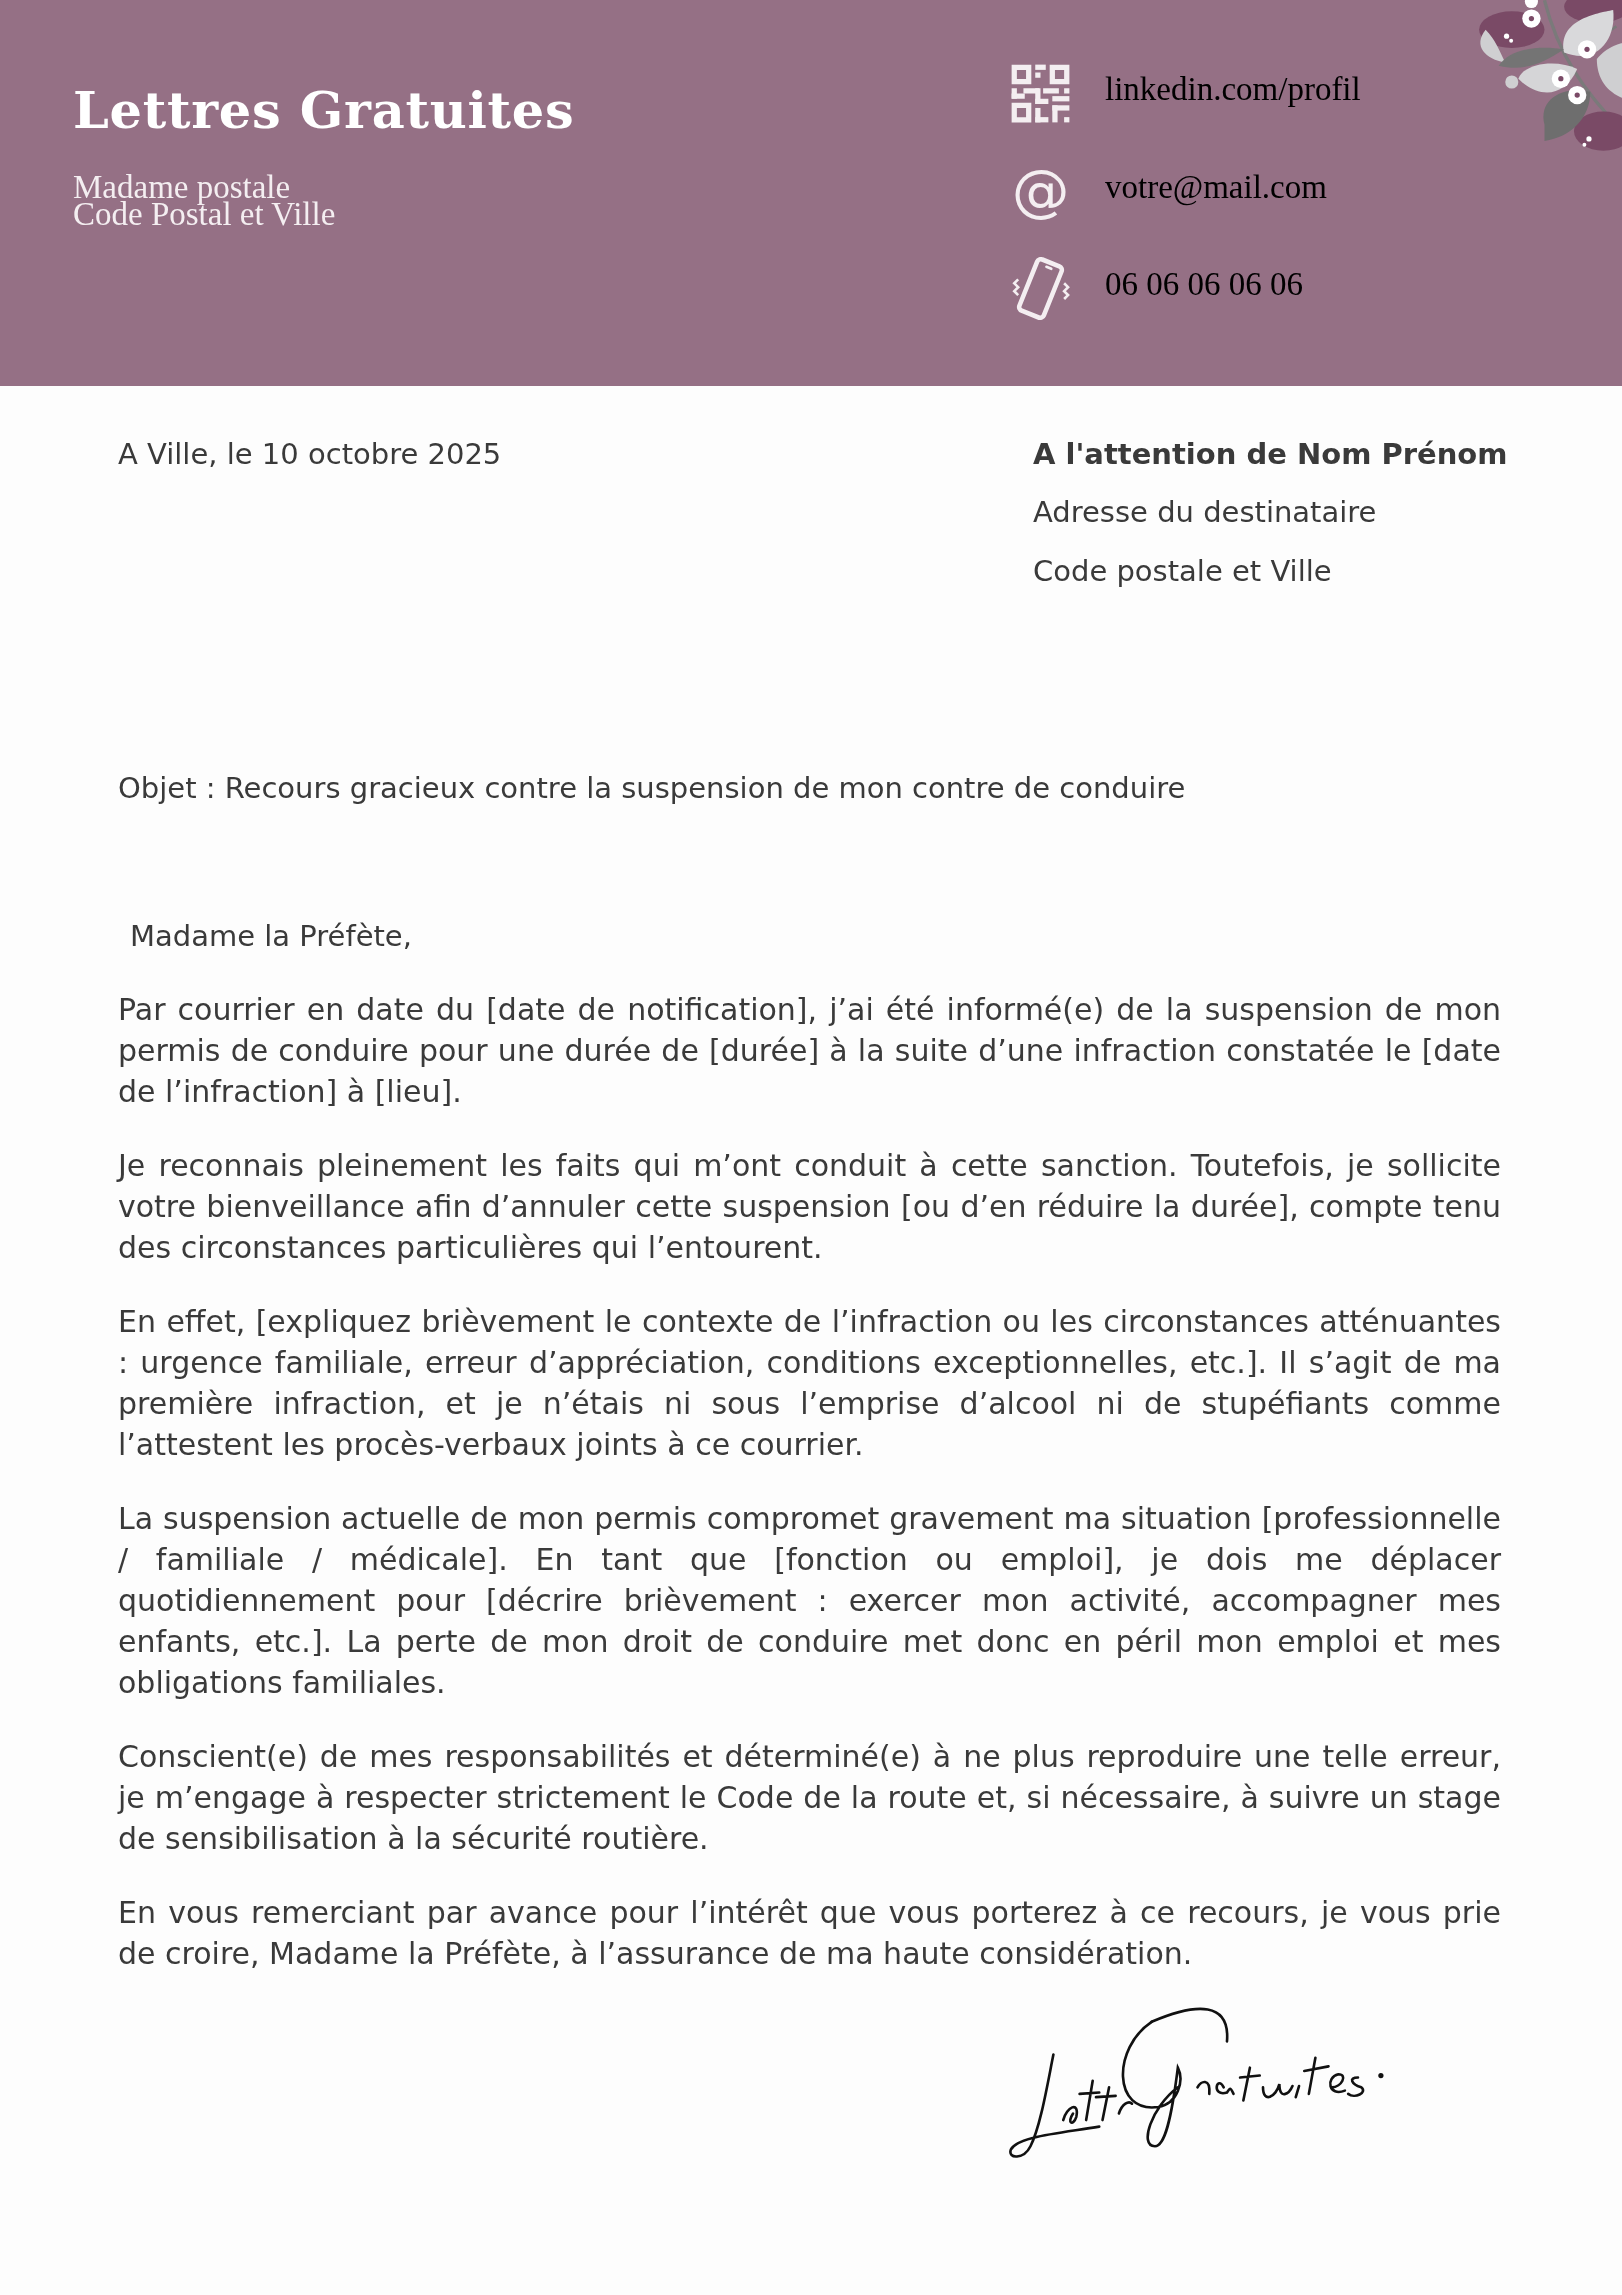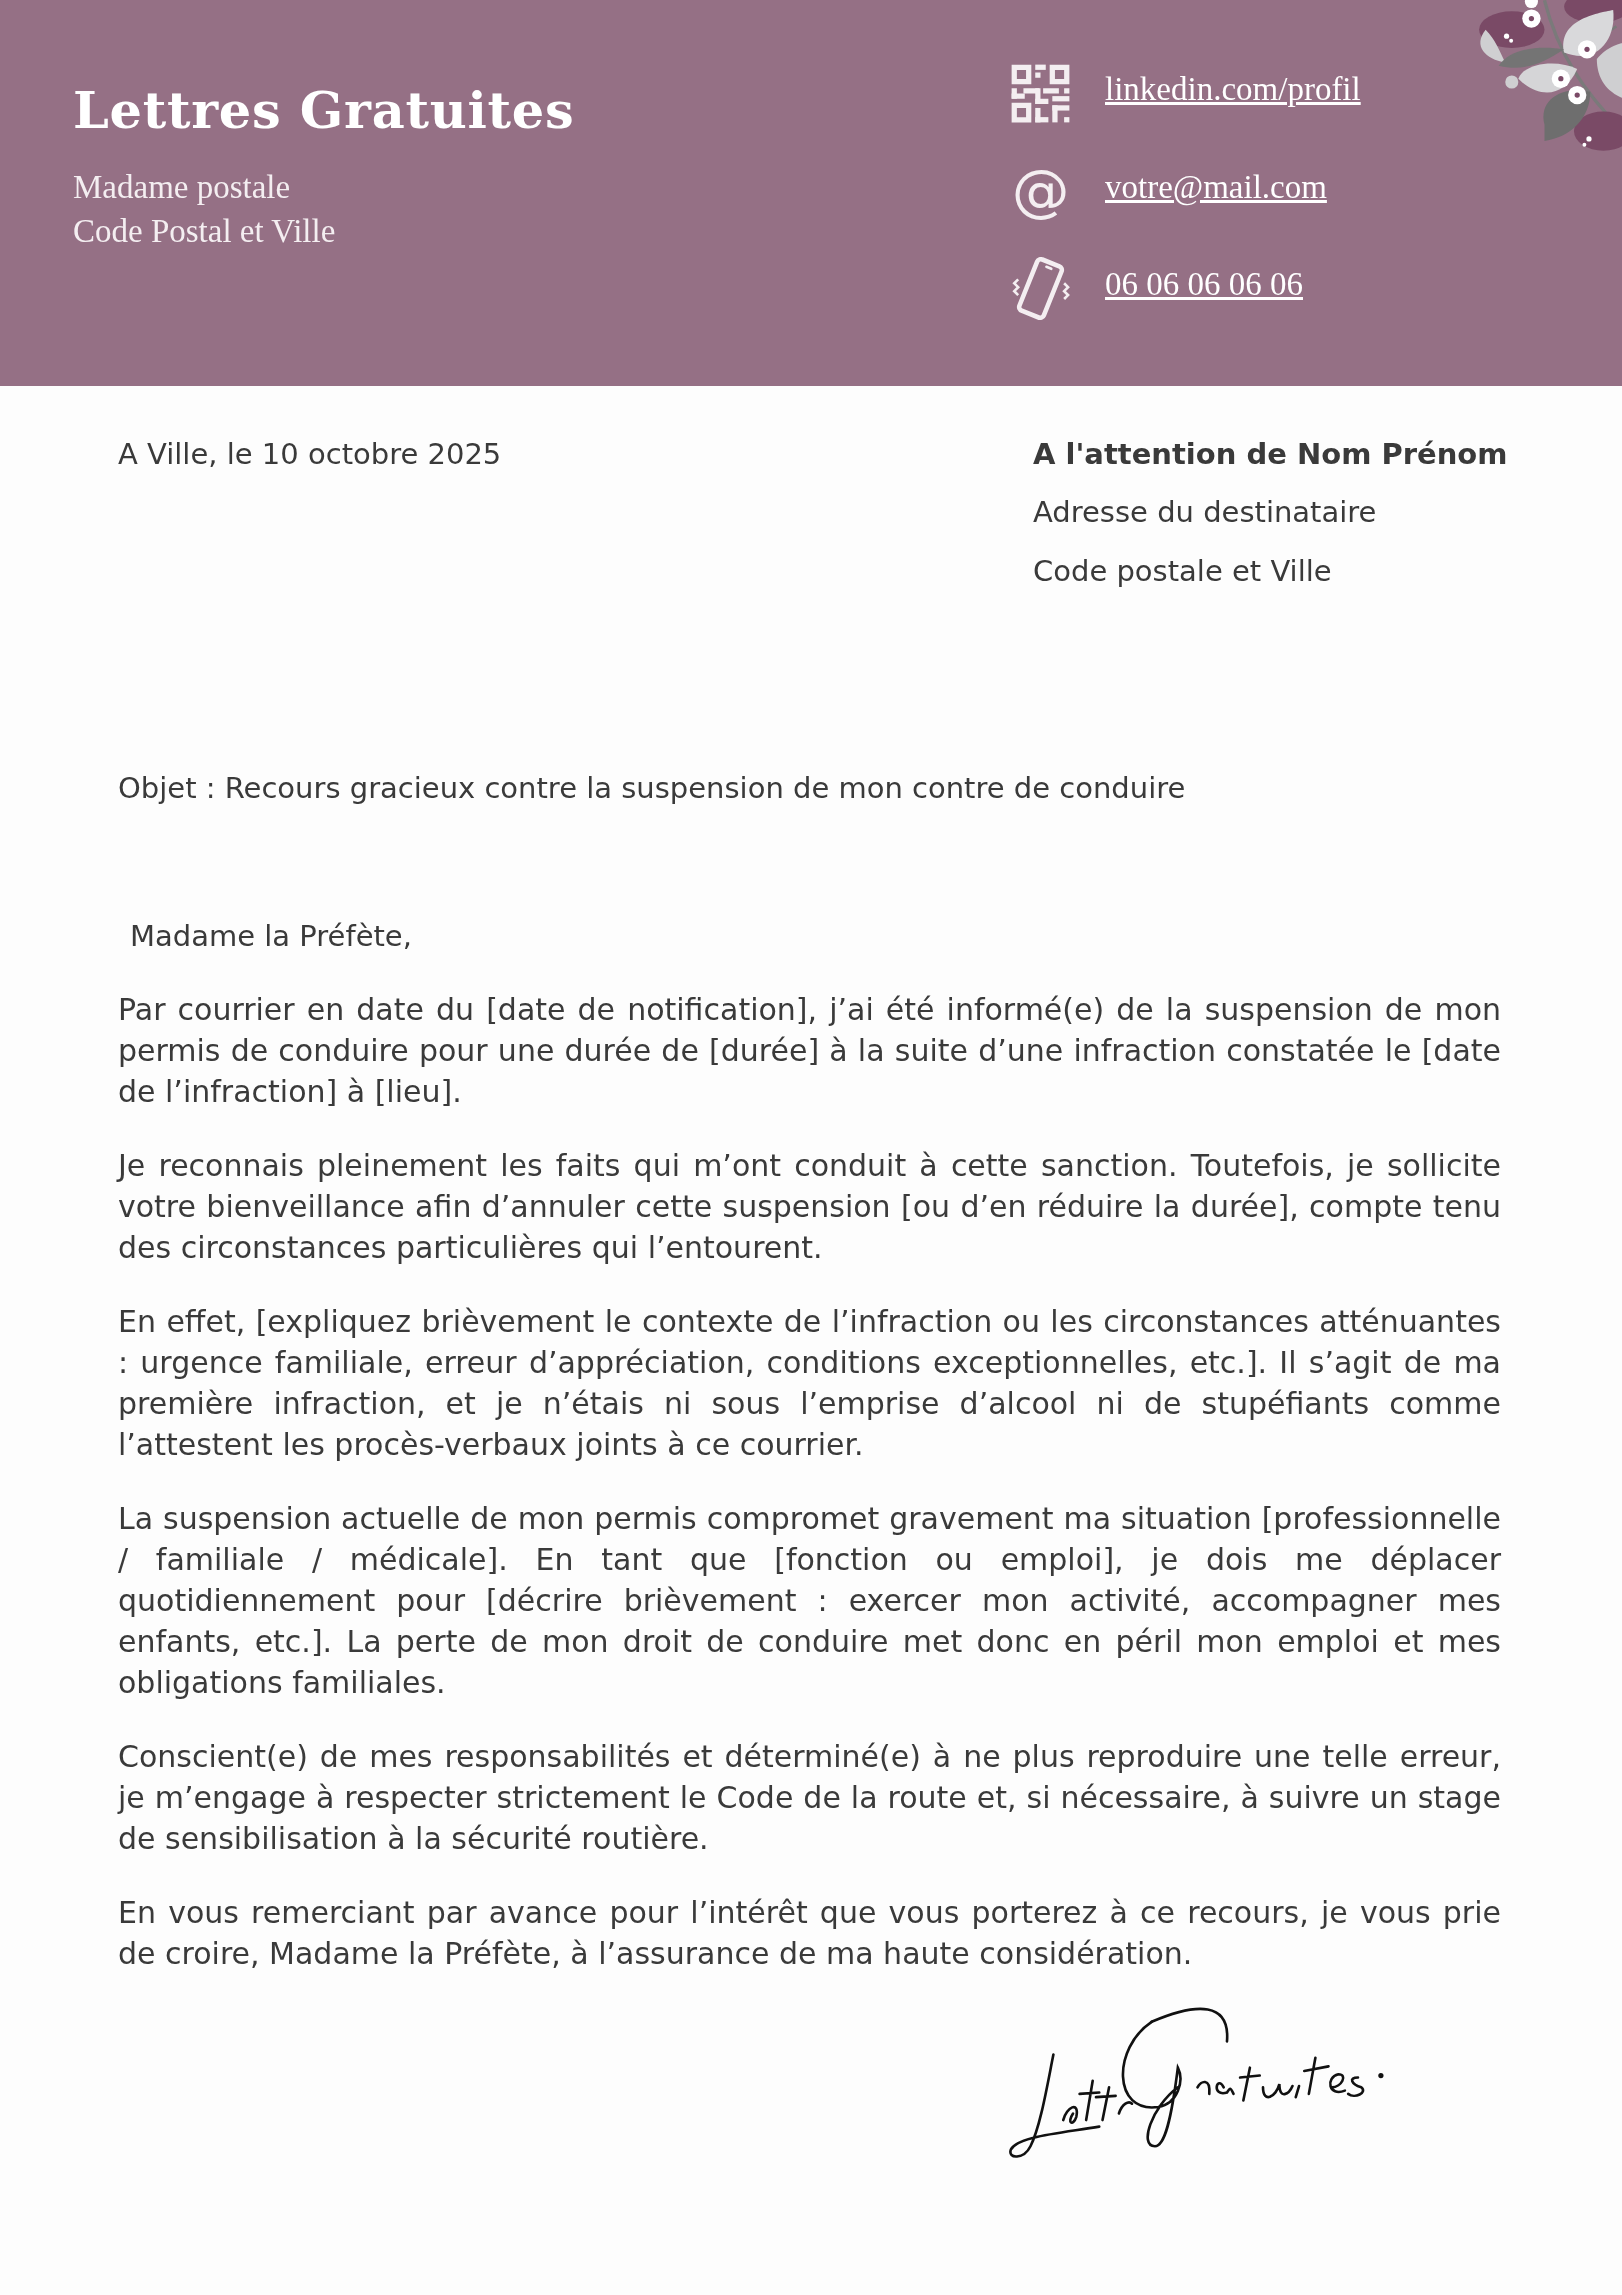--- a/index.html
+++ b/index.html
@@ -15,25 +15,25 @@
   .brand {
     position: absolute; left: 73px; top: 80px;
     font-family: "DejaVu Serif", serif; font-weight: bold;
     font-size: 51px; color: #ffffff; letter-spacing: 0.7px; white-space: nowrap;
   }
   .addr {
     position: absolute; left: 73px; font-family: "Liberation Serif", serif;
     font-size: 33px; color: #f4eef1; white-space: nowrap;
   }
   .addr.l1 { top: 169px; }
-  .addr.l2 { top: 213px; }
+  .addr.l2 { top: 196px; }
   .contact-icon { position: absolute; left: 1009px; width: 63px; height: 63px; }
   .contact-text {
     position: absolute; left: 1105px; font-family: "Liberation Serif", serif;
-    font-size: 33px; color: #ffffff; white-space: nowrap; text-decoration: underline;
+    font-size: 33px; color: #000000; white-space: nowrap;
   }
   .floral { position: absolute; right: 0; top: 0; width: 157px; height: 164px; }
 
   .date { position: absolute; left: 118px; top: 437px; font-size: 29px; white-space: nowrap; }
   .recip { position: absolute; left: 1033px; font-size: 29px; white-space: nowrap; }
   .recip.name { top: 437px; font-weight: bold; }
   .recip.a1 { top: 495px; }
   .recip.a2 { top: 554px; }
   .subject { position: absolute; left: 118px; top: 771px; font-size: 29px; white-space: nowrap; }
   .salutation { position: absolute; left: 130px; top: 919px; font-size: 29px; white-space: nowrap; }

